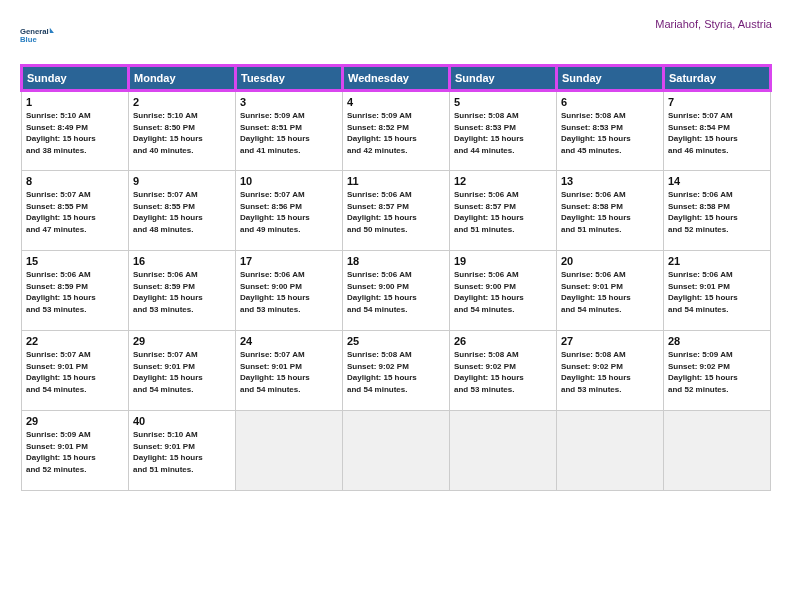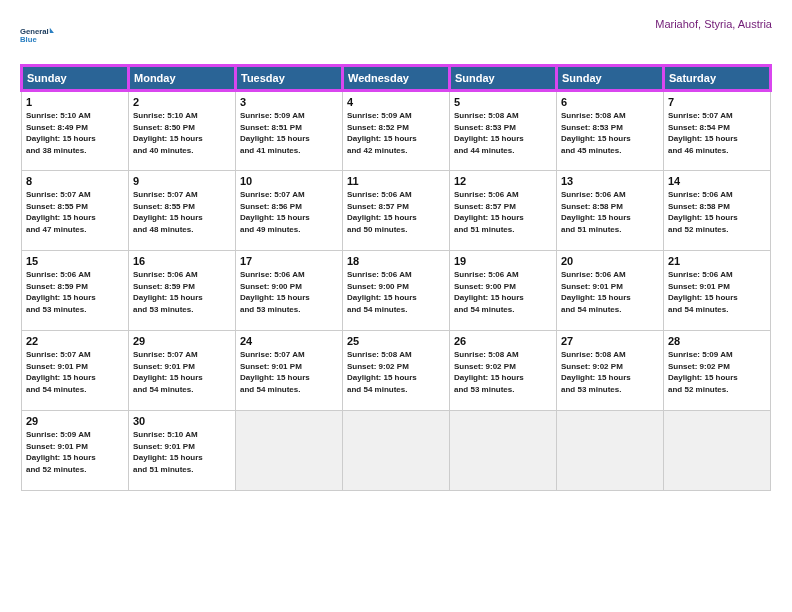--- a/index.html
+++ b/index.html
@@ -315,21 +315,21 @@
         </tr>
         <tr>
           <td>
             <div class="day-num">29</div>
             <div class="day-info" style="white-space: pre-line;">Sunrise: 5:09 AM
 Sunset: 9:01 PM
 Daylight: 15 hours
 and 52 minutes.</div>
           </td>
           <td>
-            <div class="day-num">30</div>
+            <div class="day-num">40</div>
             <div class="day-info" style="white-space: pre-line;">Sunrise: 5:10 AM
 Sunset: 9:01 PM
 Daylight: 15 hours
 and 51 minutes.</div>
           </td>
           <td class="empty"></td>
           <td class="empty"></td>
           <td class="empty"></td>
           <td class="empty"></td>
           <td class="empty"></td>

